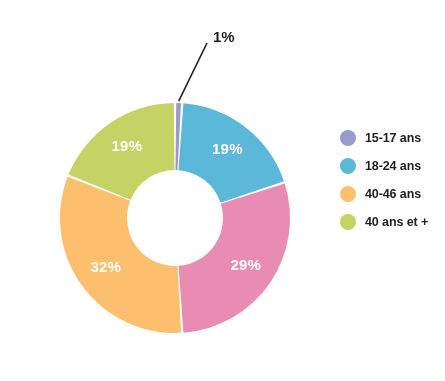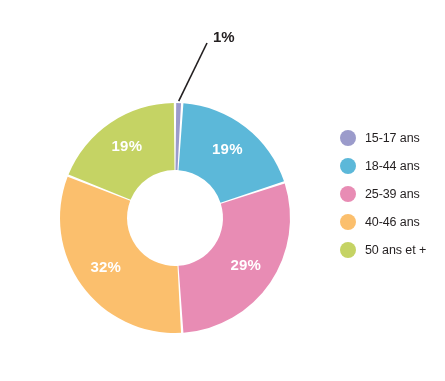--- a/index.html
+++ b/index.html
@@ -65,21 +65,21 @@
   }
   .legend-swatch {
     width: 16px;
     height: 16px;
     border-radius: 50%;
     flex: 0 0 16px;
   }
   .legend-text {
     font-family: "Liberation Sans", sans-serif;
     font-size: 12.5px;
-    font-weight: normal;
+    font-weight: bold;
     color: #231f20;
     white-space: nowrap;
     letter-spacing: -0.1px;
   }
 </style>
 </head>
 <body>
 
 <div id="chart-figure">
 
@@ -110,29 +110,25 @@
     </g>
   </svg>
 
   <div id="chart-legend">
     <div class="legend-item">
       <span class="legend-swatch" style="background:#9b9bcb"></span>
       <span class="legend-text">15-17 ans</span>
     </div>
     <div class="legend-item">
       <span class="legend-swatch" style="background:#5cb8d9"></span>
-      <span class="legend-text">18-44 ans</span>
-    </div>
-    <div class="legend-item">
-      <span class="legend-swatch" style="background:#e88cb4"></span>
-      <span class="legend-text">25-39 ans</span>
+      <span class="legend-text">18-24 ans</span>
     </div>
     <div class="legend-item">
       <span class="legend-swatch" style="background:#fbbf6d"></span>
       <span class="legend-text">40-46 ans</span>
     </div>
     <div class="legend-item">
       <span class="legend-swatch" style="background:#c5d364"></span>
-      <span class="legend-text">50 ans et +</span>
+      <span class="legend-text">40 ans et +</span>
     </div>
   </div>
 
 </div>
 
 </body></html>

